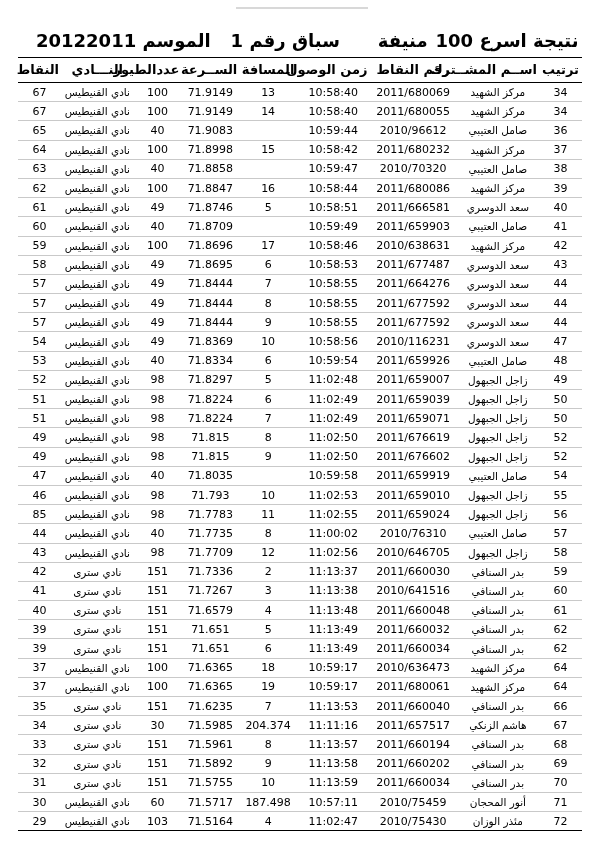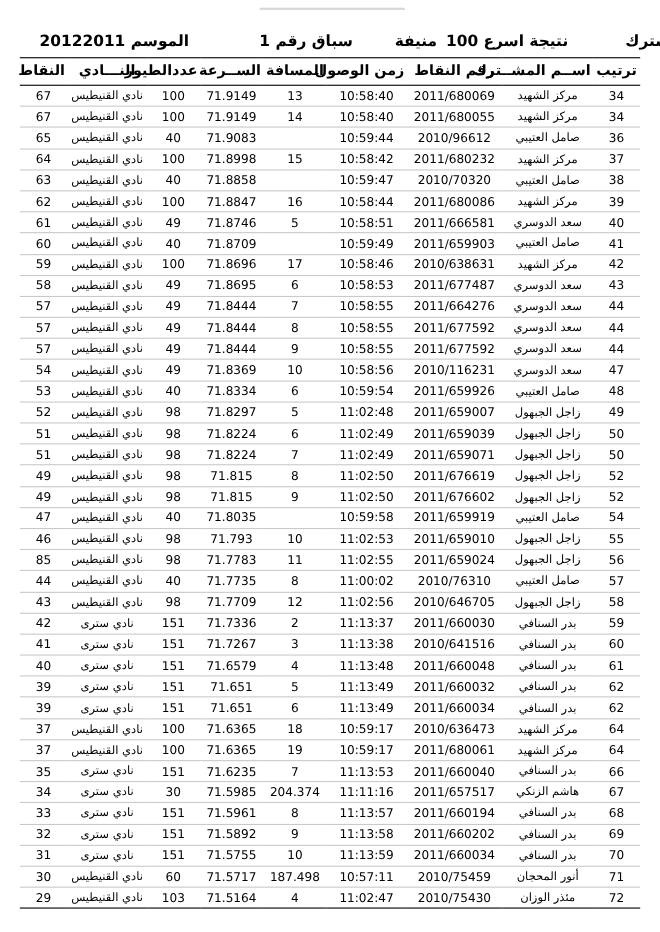--- a/index.html
+++ b/index.html
@@ -28,27 +28,27 @@
     width: 132px;
     height: 2px;
     background: #d8d8d8;
   }
   .header-row {
     display: flex;
     flex-direction: row-reverse;
     align-items: baseline;
     justify-content: flex-start;
     gap: 0px;
-    font-size: 14px;
+    font-size: 18px;
     font-weight: bold;
     padding: 0 4px 6px 4px;
   }
   .header-row .hitem { white-space: nowrap; }
   .h-season { margin-left: 14px; }
-  .h-raceno { margin-left: 64px; }
+  .h-raceno { margin-left: 20px; }
   .h-loc { margin-left: 38px; }
   .h-fastest { margin-left: 8px; text-align: right; }
   .h-birds { margin-left: 52px; text-align: right; }
   .h-page { }
   .num { font-weight: bold; }
 
   table.results {
     width: 100%;
     border-collapse: collapse;
     table-layout: fixed;

